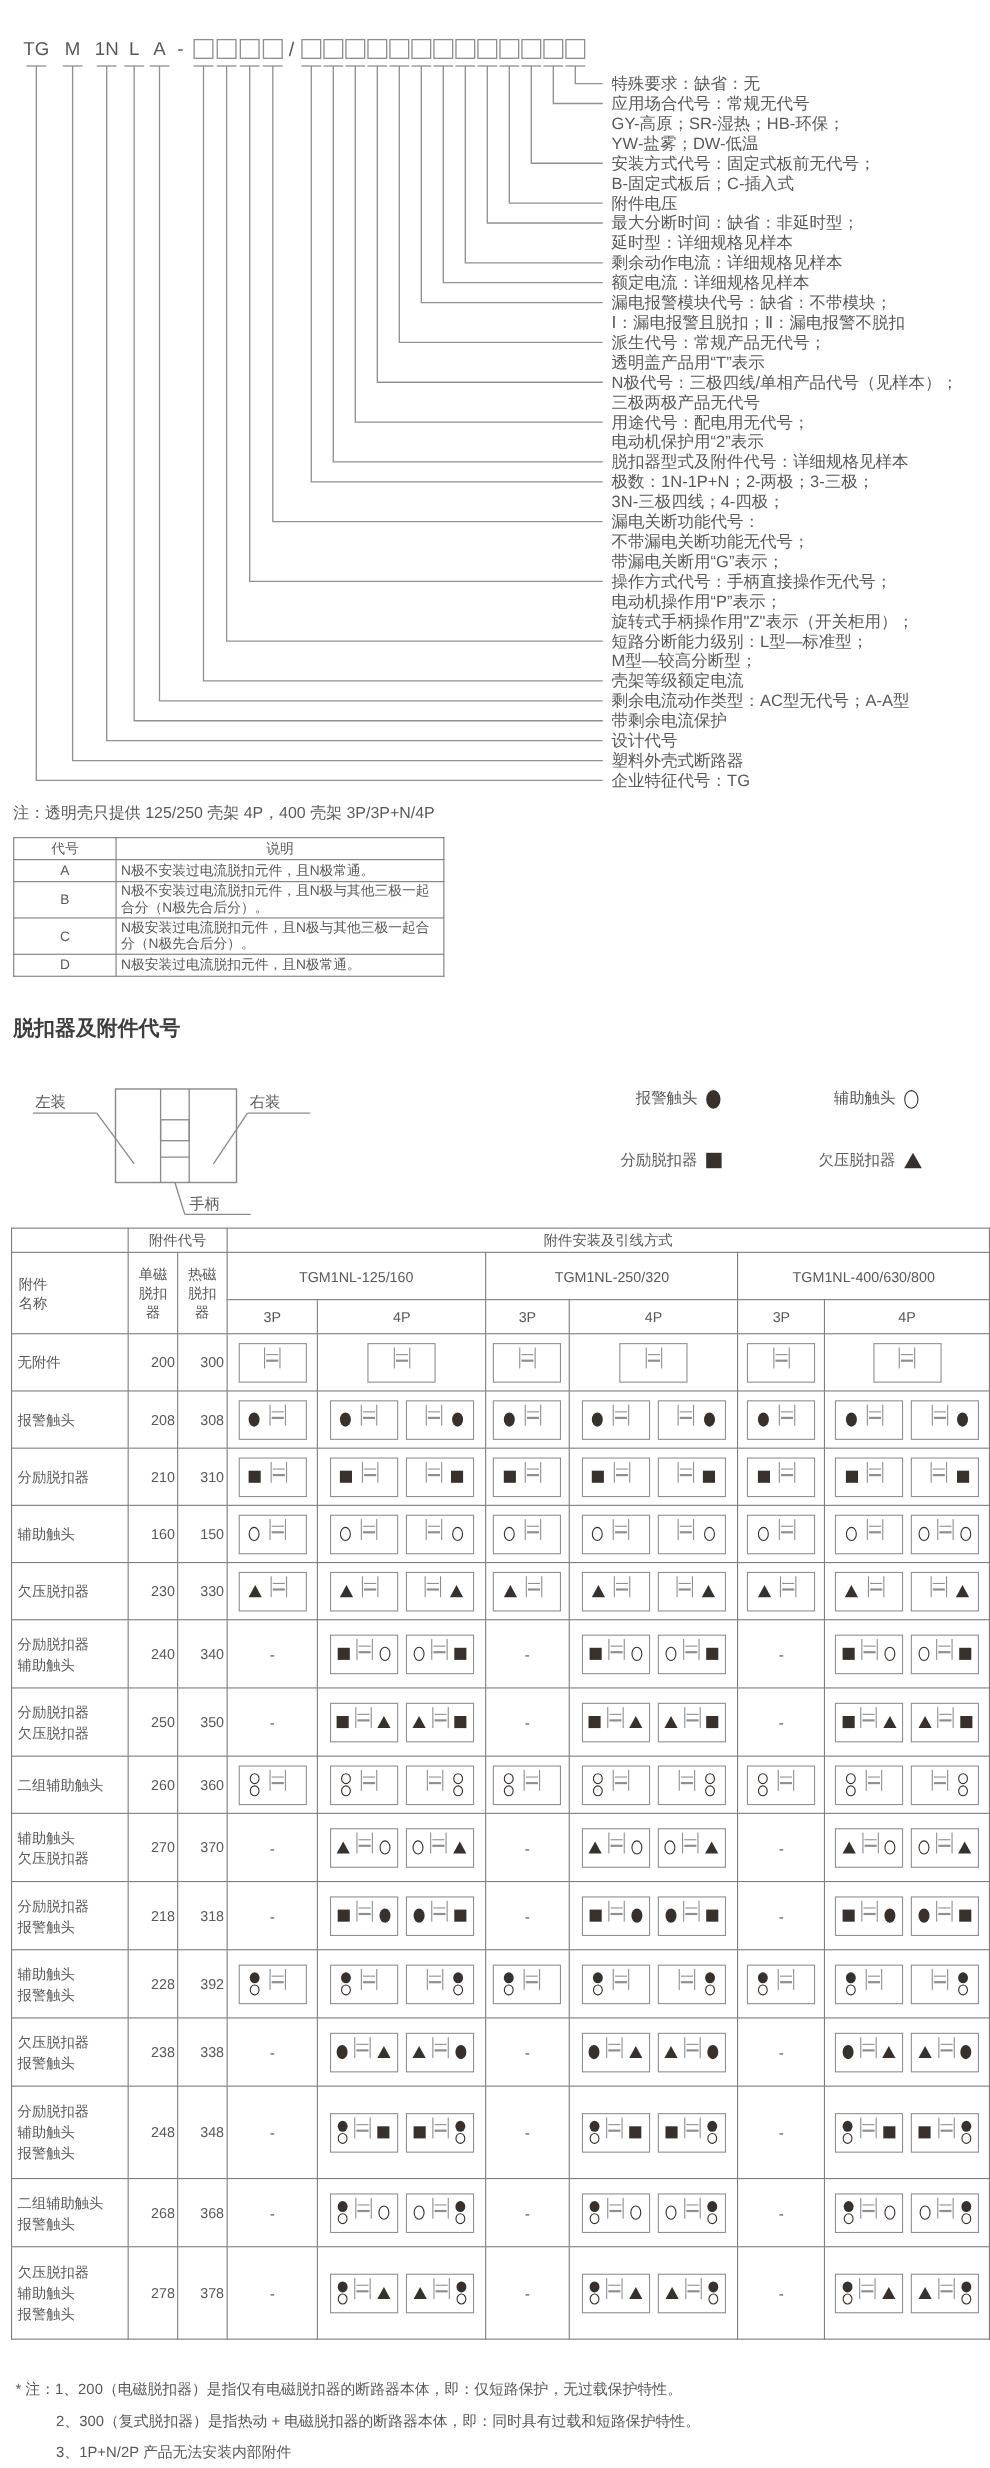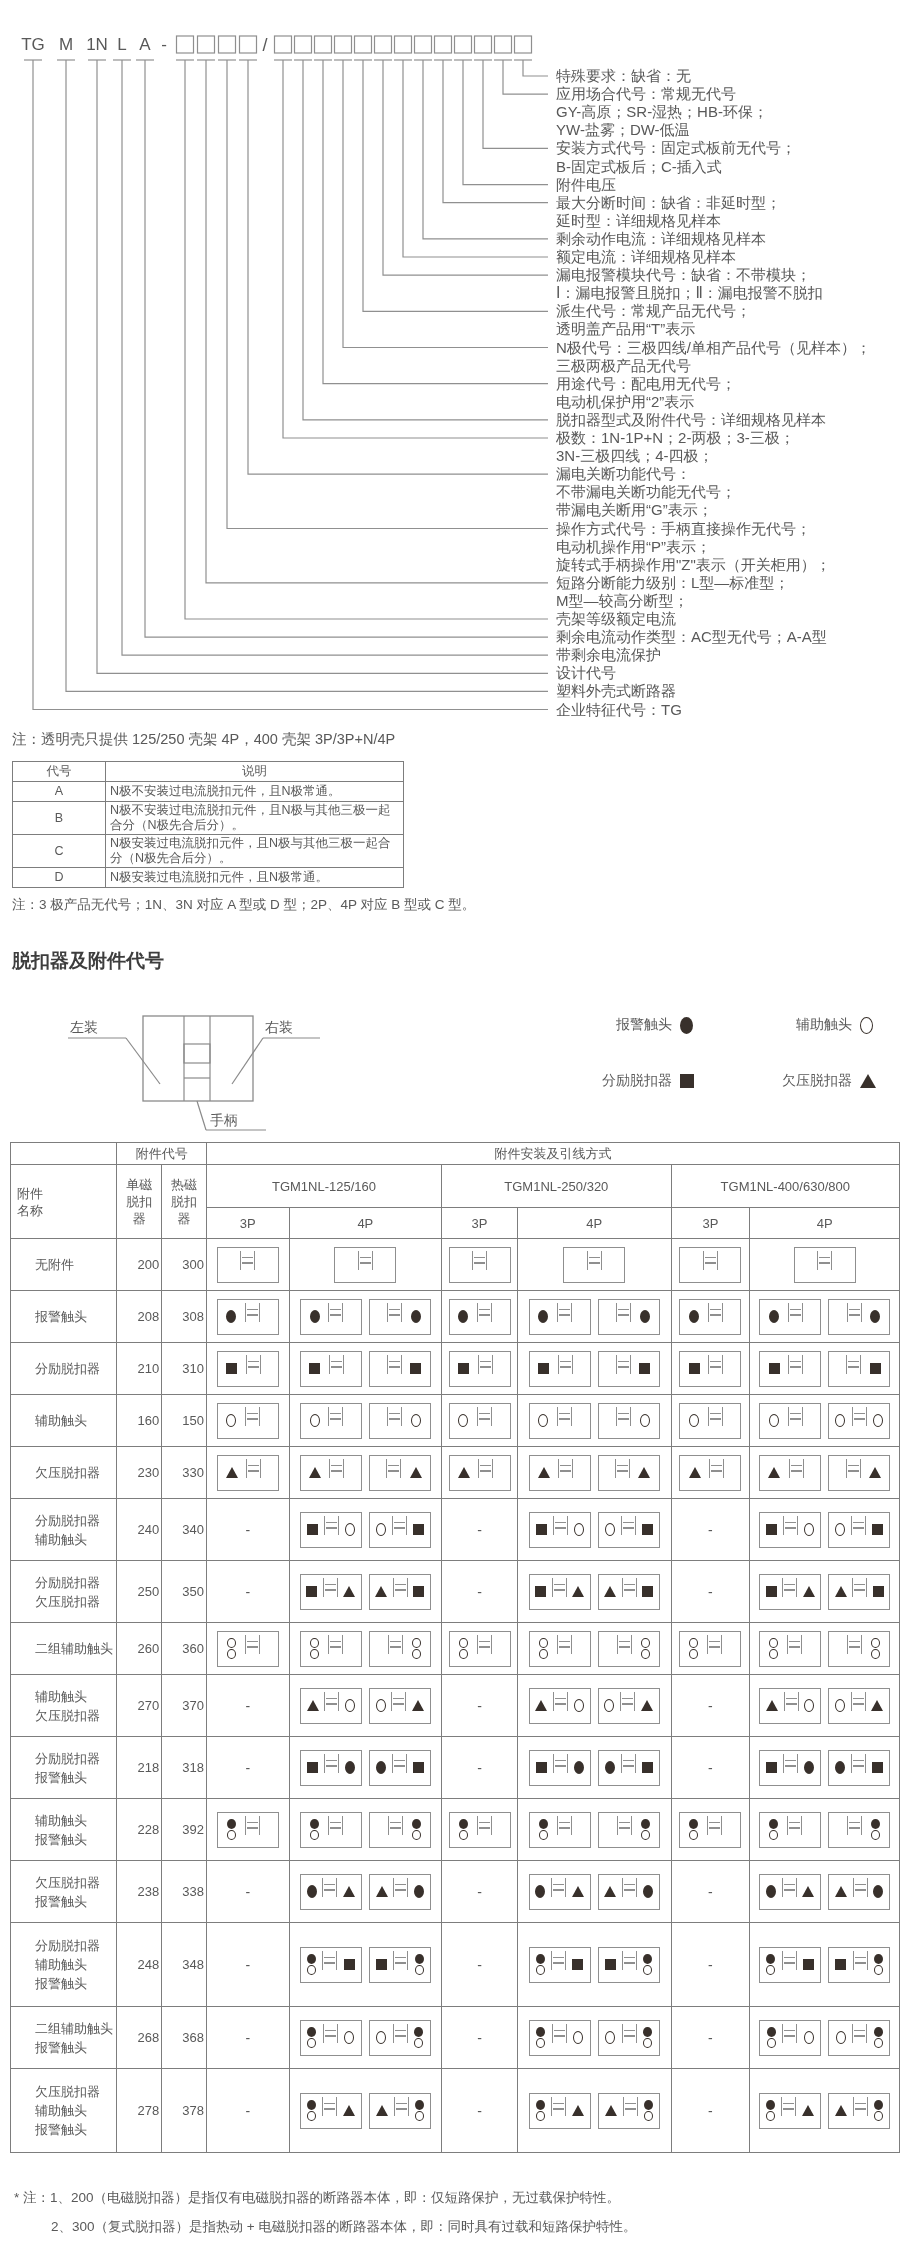--- a/index.html
+++ b/index.html
@@ -26,21 +26,21 @@
   }
   table.codes th{font-weight:normal;text-align:center;}
   table.codes td.code{width:84px;text-align:center;}
   table.codes td.desc{text-align:left;}
 
   .note2{margin:8px 0 0 12px;font-size:13.5px;color:#595959;}
 
   
   .sec-title{margin:34px 0 0 12px;font-size:19px;font-weight:bold;color:#3d3d3d;}
 
-  .legend-row{position:relative;height:150px;margin-top:12px;margin-left:38px;}
+  .legend-row{position:relative;height:150px;margin-top:12px;}
   #mount-svg{position:absolute;left:20px;top:8px;}
   .legend-item{position:absolute;font-size:14px;color:#595959;display:flex;align-items:center;gap:8px;white-space:nowrap;}
   .li-0{left:578px;top:30px;}
   .li-1{left:758px;top:30px;}
   .li-2{left:564px;top:86px;}
   .li-3{left:744px;top:86px;}
 
   
   .sym{display:inline-block;flex:0 0 auto;}
   .sym-a{width:10px;height:13px;background:#38302b;border-radius:50%;}
@@ -54,21 +54,21 @@
   .lg.sym-s{width:14px;height:14px;}
   .lg.sym-u{border-left-width:8px;border-right-width:8px;border-bottom-width:14px;}
 
   
   table.acc{
     border-collapse:collapse;margin:6px 0 0 10px;table-layout:fixed;
     font-size:13px;color:#595959;
   }
   table.acc th,table.acc td{border:1px solid #7d7d7d;padding:2px;}
   table.acc th{font-weight:normal;text-align:center;line-height:17px;}
-  table.acc td.name{text-align:left;padding-left:24px;line-height:19px;}
+  table.acc td.name{text-align:left;padding-left:5px;line-height:19px;}
   table.acc td.code{text-align:center;padding-left:20px;}
   table.acc td.diag{text-align:center;}
   table.acc td.dash{text-align:center;font-size:14px;}
   .diag-wrap{display:flex;justify-content:center;align-items:center;gap:7px;}
 
   
   .mini{
     display:inline-flex;width:62px;height:36px;border:1px solid #8f8f8f;
     background:#fff;box-sizing:border-box;flex:0 0 auto;
   }
@@ -219,21 +219,20 @@
           <td class="code">C</td>
           <td class="desc">N极安装过电流脱扣元件，且N极与其他三极一起合分（N极先合后分）。</td>
         </tr>
         <tr>
           <td class="code">D</td>
           <td class="desc">N极安装过电流脱扣元件，且N极常通。</td>
         </tr>
       </tbody>
   </table>
 
-  <div class="note2">注：3 极产品无代号；1N、3N 对应 A 型或 D 型；2P、4P 对应 B 型或 C 型。</div>
 
   <div class="sec-title">脱扣器及附件代号</div>
 
   <div class="legend-row">
     <svg id="mount-svg" width="330" height="142">
         <rect x="85" y="22" width="110" height="85" fill="none" stroke="#8a8a8a" stroke-width="1.3"></rect>
         <line x1="126" y1="22" x2="126" y2="107" stroke="#8a8a8a" stroke-width="1.2"></line>
         <line x1="152" y1="22" x2="152" y2="107" stroke="#8a8a8a" stroke-width="1.2"></line>
         <rect x="126" y="50" width="26" height="19" fill="none" stroke="#8a8a8a" stroke-width="1.2"></rect>
         <line x1="126" y1="84" x2="152" y2="84" stroke="#8a8a8a" stroke-width="1.2"></line>

